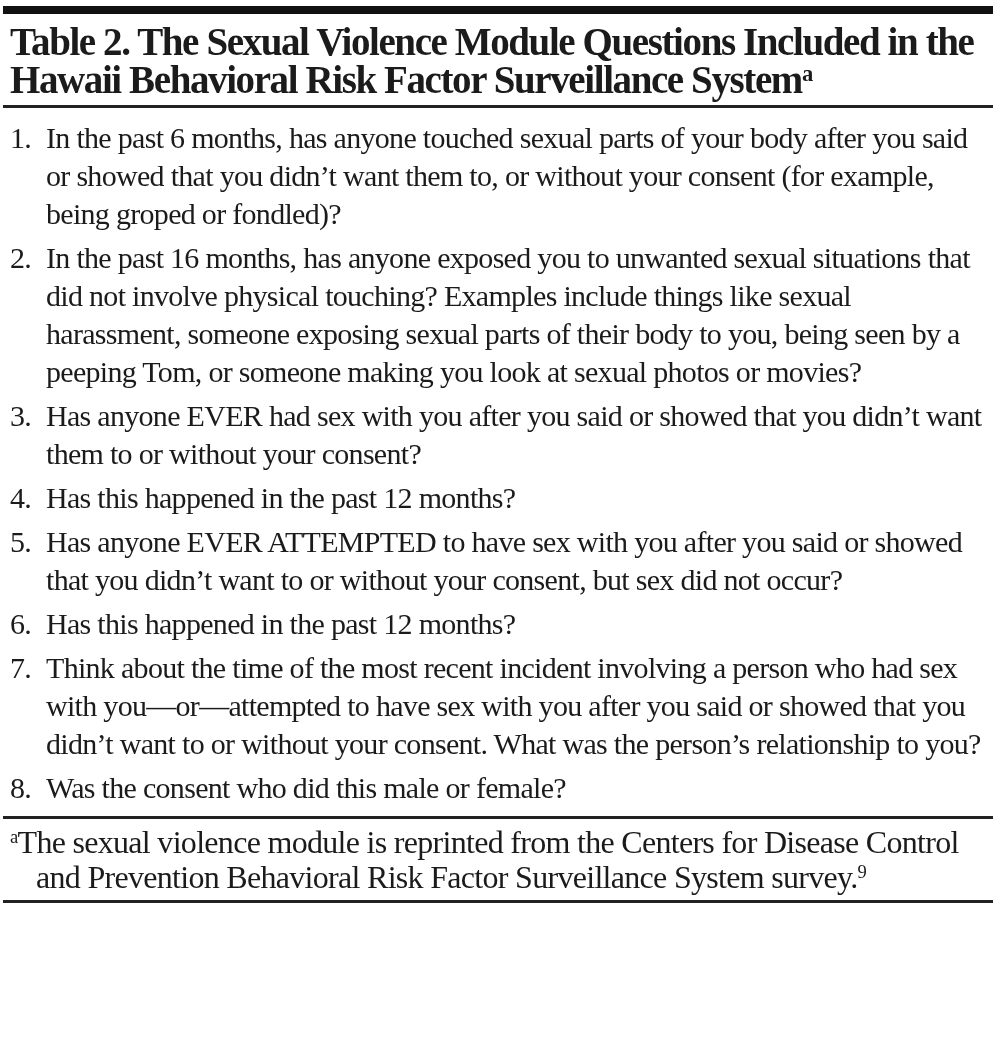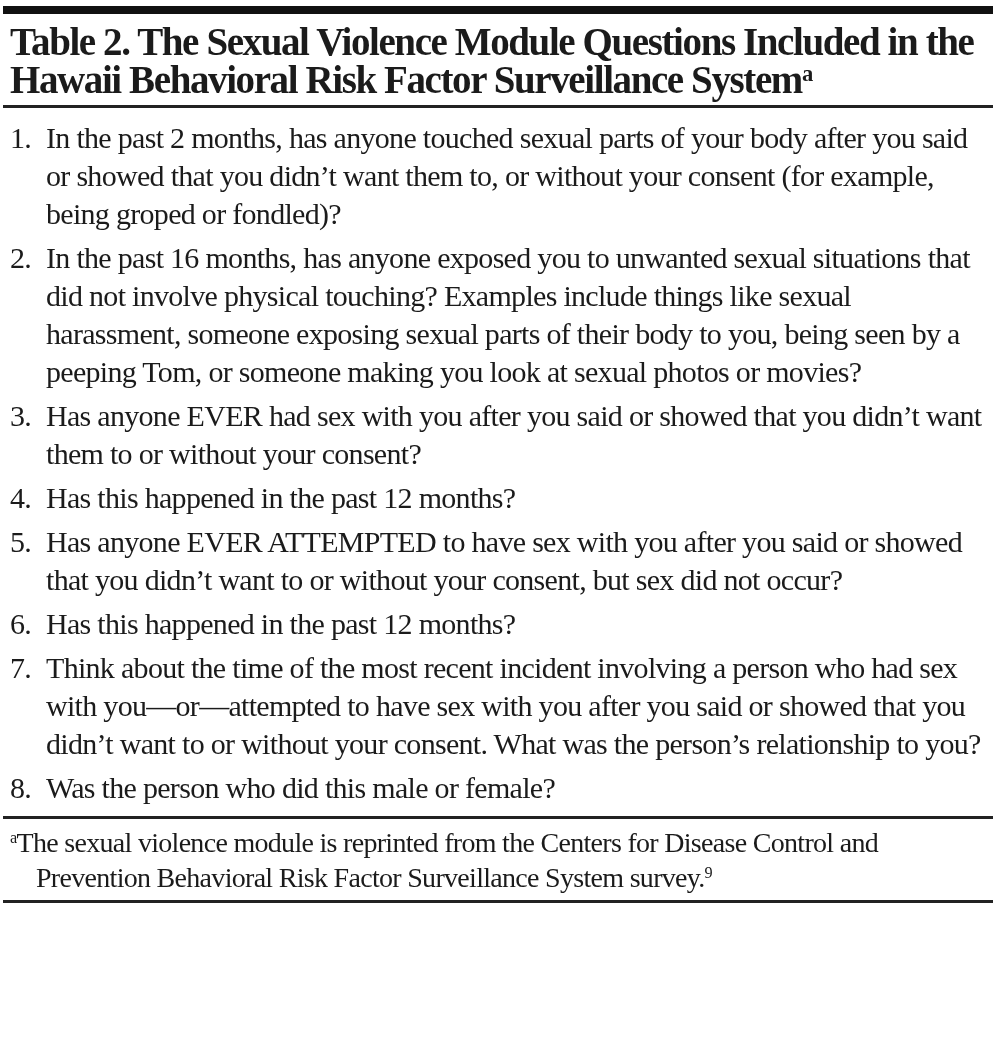--- a/index.html
+++ b/index.html
@@ -62,21 +62,21 @@
   .q:first-child { margin-top: 0; }
   .q-num {
     flex: 0 0 36px;
   }
   .q-text {
     flex: 1 1 auto;
   }
   .it { }
   .footnote {
     margin: 6px 0 0 0;
-    font-size: 28px;
+    font-size: 32px;
     line-height: 35px;
     letter-spacing: -0.7px;
     padding-left: 26px;
     text-indent: -26px;
   }
   .footnote sup {
     font-size: 58%;
     line-height: 0;
     vertical-align: baseline;
     position: relative;
@@ -90,21 +90,21 @@
 
   <div class="top-bar"></div>
 
   <h1 class="title"><span>Table 2. The Sexual Violence Module Questions Included in the Hawaii Behavioral Risk Factor Surveillance System</span><sup>a</sup></h1>
 
   <div class="rule after-title"></div>
 
   <ol class="questions">
   <li class="q">
     <span class="q-num">1.</span>
-    <span class="q-text"><span>In the past 2 months, has anyone touched sexual parts of your body after you said or showed that you didn’t want them to, or without your consent (for example, being groped or fondled)?</span></span>
+    <span class="q-text"><span>In the past 6 months, has anyone touched sexual parts of your body after you said or showed that you didn’t want them to, or without your consent (for example, being groped or fondled)?</span></span>
   </li>
 
   <li class="q">
     <span class="q-num">2.</span>
     <span class="q-text"><span>In the past 16 months, has anyone exposed you to unwanted sexual situations that did not involve physical touching? Examples include things like sexual harassment, someone exposing sexual parts of their body to you, being seen by a peeping Tom, or someone making you look at sexual photos or movies?</span></span>
   </li>
 
   <li class="q">
     <span class="q-num">3.</span>
     <span class="q-text"><span>Has anyone </span><span class="it">EVER</span><span> had sex with you after you said or showed that you didn’t want them to or without your consent?</span></span>
@@ -125,21 +125,21 @@
     <span class="q-text"><span>Has this happened in the past 12 months?</span></span>
   </li>
 
   <li class="q">
     <span class="q-num">7.</span>
     <span class="q-text"><span>Think about the time of the most recent incident involving a person who had sex with you—or—attempted to have sex with you after you said or showed that you didn’t want to or without your consent. What was the person’s relationship to you?</span></span>
   </li>
 
   <li class="q">
     <span class="q-num">8.</span>
-    <span class="q-text"><span>Was the person who did this male or female?</span></span>
+    <span class="q-text"><span>Was the consent who did this male or female?</span></span>
   </li>
 </ol>
 
   <div class="rule before-footnote"></div>
 
   <p class="footnote"><sup>a</sup><span>The sexual violence module is reprinted from the Centers for Disease Control and Prevention Behavioral Risk Factor Surveillance System survey.</span><sup>9</sup></p>
 
   <div class="rule bottom"></div>
 
 </div>

